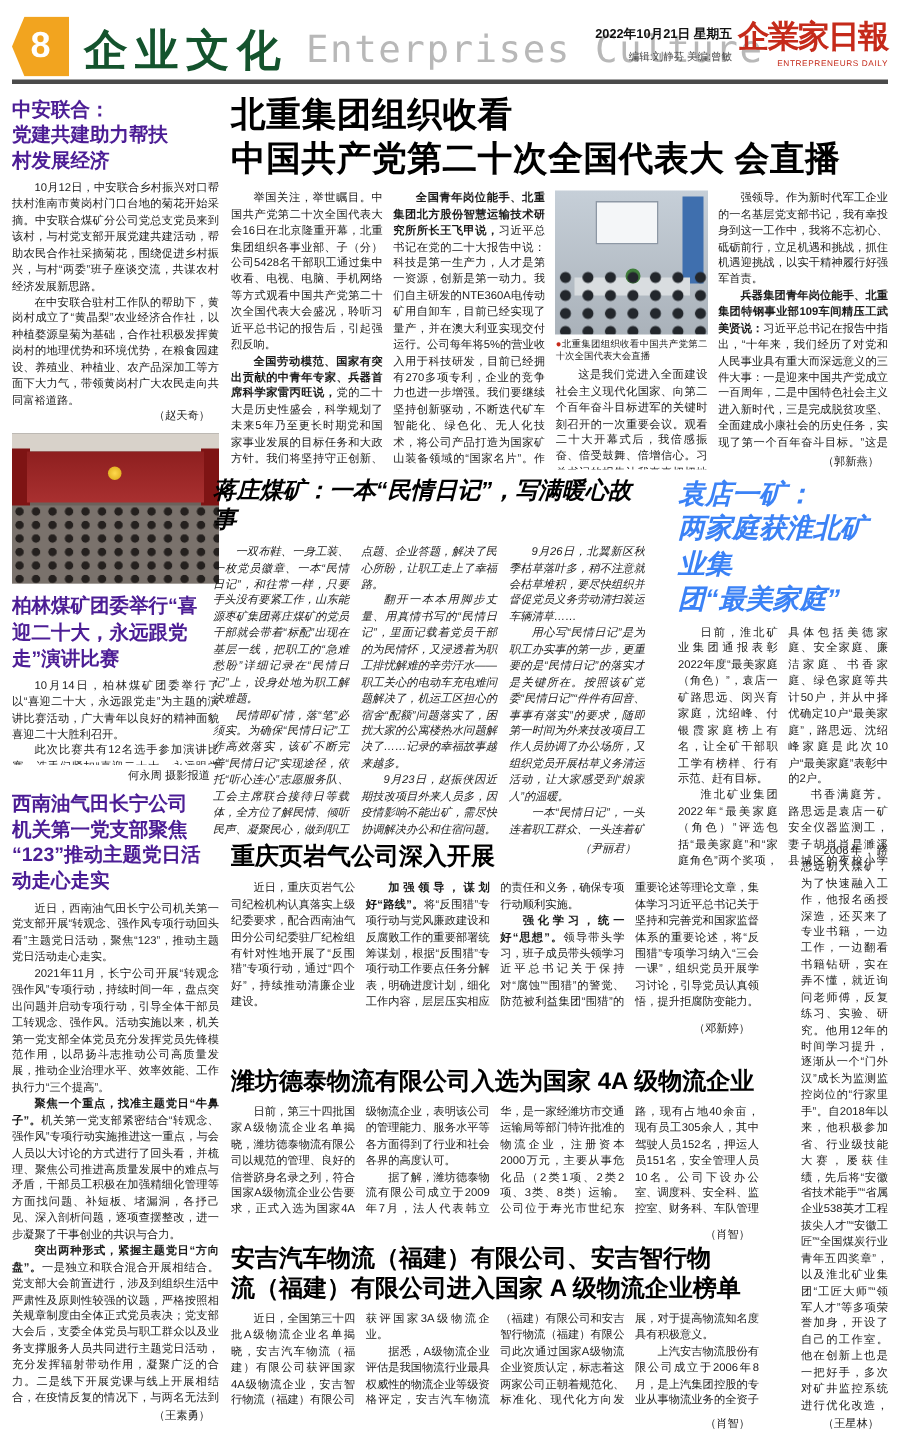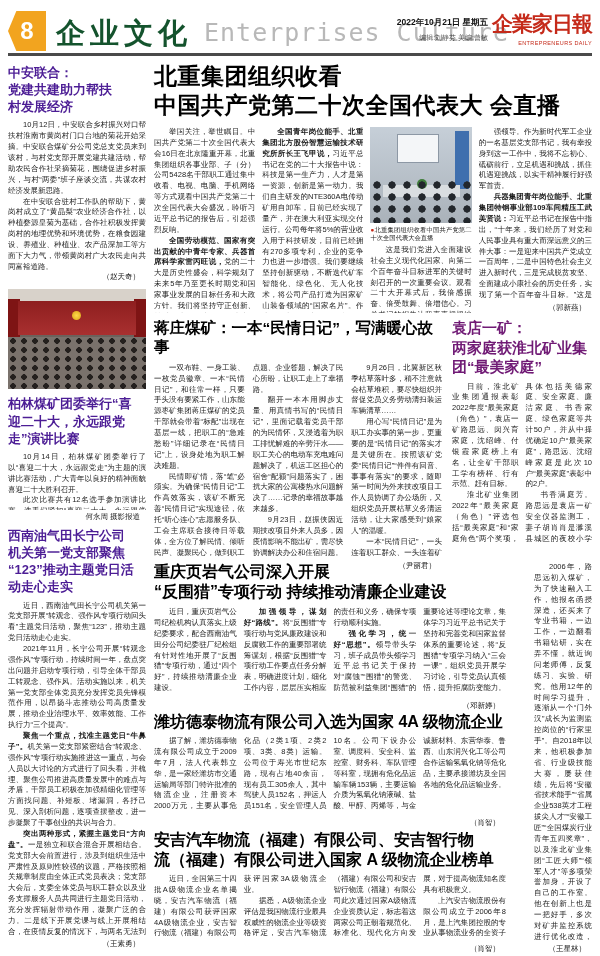--- a/index.html
+++ b/index.html
@@ -67,27 +67,27 @@
   .photo2 .banner { position:absolute; top:4px; right:3px; width:14px; height:58px; background:#3f6fae; }
   .photo2 .table { position:absolute; top:58px; left:12%; width:76%; height:12px; background:#d9dde0; }
   .photo2 .plant { position:absolute; top:52px; left:46%; width:10px; height:10px; border-radius:50%; background:#3f7d3a; }
   .photo2 .people { position:absolute; bottom:0; left:0; right:0; height:44px;
                     background-image:radial-gradient(circle at 7px 6px,#23272c 3.4px,rgba(0,0,0,0) 3.9px);
                     background-size:15px 12px; }
   .caption { font-size:6.3px; line-height:1.35; color:#222; margin:3px 0 2px 0; text-align:justify; }
   .caption .dot { color:#c52a1a; }
 
   
-  .art-e { position:absolute; left:154px; top:318px; width:288px; }
+  .art-e { position:absolute; left:142px; top:318px; width:288px;font-style:italic; }
   .e-title { font-size:15.5px; font-weight:bold; color:#000; line-height:1.25; }
   .e-body { margin-top:6px; height:196px; column-count:3; column-gap:8px; column-fill:auto; }
 
   
   .art-f { position:absolute; left:452px; top:318px; width:140px; }
-  .f-title .line { font-size:15px; font-weight:bold; line-height:1.3; color:#701a75; }
+  .f-title .line { font-size:18px; font-weight:bold; line-height:1.3; color:#3b82f6;font-style:italic; }
   .f-body { margin-top:5px; height:172px; column-count:2; column-gap:7px; column-fill:auto; }
   .art-f2 { position:absolute; left:514px; top:562px; width:78px; height:392px; display:flex; flex-direction:column; }
   .art-f2 .bodytxt { flex:1;margin-left:20px; }
 
   
   .art-g { position:absolute; left:154px; top:562px; width:352px; }
   .g-body { margin-top:5px; height:92px; column-count:4; column-gap:7px; column-fill:auto; }
   .art-h { position:absolute; left:154px; top:712px; width:352px; }
   .h-body { margin-top:4px; height:80px; column-count:4; column-gap:7px; column-fill:auto; }
   .art-i { position:absolute; left:154px; top:830px; width:352px; }
@@ -237,33 +237,33 @@
   <div class="art-f2">
     <div class="bodytxt">
         <p class="para">2006年，路思远初入煤矿，为了快速融入工作，他报名函授深造，还买来了专业书籍，一边工作，一边翻看书籍钻研，实在弄不懂，就近询问老师傅，反复练习、实验、研究。他用12年的时间学习提升，逐渐从一个“门外汉”成长为监测监控岗位的“行家里手”。自2018年以来，他积极参加省、行业级技能大赛，屡获佳绩，先后将“安徽省技术能手”“省属企业538英才工程拔尖人才”“安徽工匠”“全国煤炭行业青年五四奖章”，以及淮北矿业集团“工匠大师”“领军人才”等多项荣誉加身，开设了自己的工作室。他在创新上也是一把好手，多次对矿井监控系统进行优化改造，并连年在淮北矿业集团“五小”实用技术成果评比中获奖，他主研的一种用于保护传感器的防护装置（井下采空区防治瓦斯系统）获得国家实用新型专利，他的工作室也被授予“淮北市市级技能大师工作室”。</p>
       </div>
     <div class="sign">（王星林）</div>
   </div>
 
   <div class="art-g">
     <div class="mid-title">
         <div class="line">重庆页岩气公司深入开展</div>
-        <div class="line">“反围猎”专项行动 持续推动清廉企业建设</div>
       </div>
     <div class="g-body bodytxt">
         <p class="para">近日，重庆页岩气公司纪检机构认真落实上级纪委要求，配合西南油气田分公司纪委驻厂纪检组有针对性地开展了“反围猎”专项行动，通过“四个好”，持续推动清廉企业建设。</p>
         <p class="para"><b>加强领导，谋划好“路线”。</b>将“反围猎”专项行动与党风廉政建设和反腐败工作的重要部署统筹谋划，根据“反围猎”专项行动工作要点任务分解表，明确进度计划，细化工作内容，层层压实相应的责任和义务，确保专项行动顺利实施。</p>
         <p class="para"><b>强化学习，统一好“思想”。</b>领导带头学习，班子成员带头领学习近平总书记关于保持对“腐蚀”“围猎”的警觉、防范被利益集团“围猎”的重要论述等理论文章，集体学习习近平总书记关于坚持和完善党和国家监督体系的重要论述，将“反围猎”专项学习纳入“三会一课”，组织党员开展学习讨论，引导党员认真领悟，提升拒腐防变能力。</p>
       </div>
     <div class="sign">（邓新婷）</div>
   </div>
 
   <div class="art-h">
     <div class="mid-title">潍坊德泰物流有限公司入选为国家 4A 级物流企业</div>
     <div class="h-body bodytxt">
+        <p class="para">日前，第三十四批国家A级物流企业名单揭晓，潍坊德泰物流有限公司以规范的管理、良好的信誉跻身名录之列，符合国家A级物流企业公告要求，正式入选为国家4A级物流企业，表明该公司的管理能力、服务水平等各方面得到了行业和社会各界的高度认可。</p>
         <p class="para">据了解，潍坊德泰物流有限公司成立于2009年7月，法人代表韩立华，是一家经潍坊市交通运输局等部门特许批准的物流企业，注册资本2000万元，主要从事危化品（2类1项、2类2项、3类、8类）运输。公司位于寿光市世纪东路，现有占地40余亩，现有员工305余人，其中驾驶人员152名，押运人员151名，安全管理人员10名。公司下设办公室、调度科、安全科、监控室、财务科、车队管理等科室，现拥有危化品运输车辆153辆，主要运输介质为氢氧化钠液碱、盐酸、甲醇、丙烯等，与金诚新材料、东营华泰、鲁西、山东润兴化工等公司合作运输氢氧化钠等危化品，主要承接潍坊及全国各地的危化品运输业务。</p>
       </div>
     <div class="sign">（肖智）</div>
   </div>
 
   <div class="art-i">
     <div class="mid-title">
         <div class="line">安吉汽车物流（福建）有限公司、安吉智行物</div>
         <div class="line">流（福建）有限公司进入国家 A 级物流企业榜单</div>
       </div>

